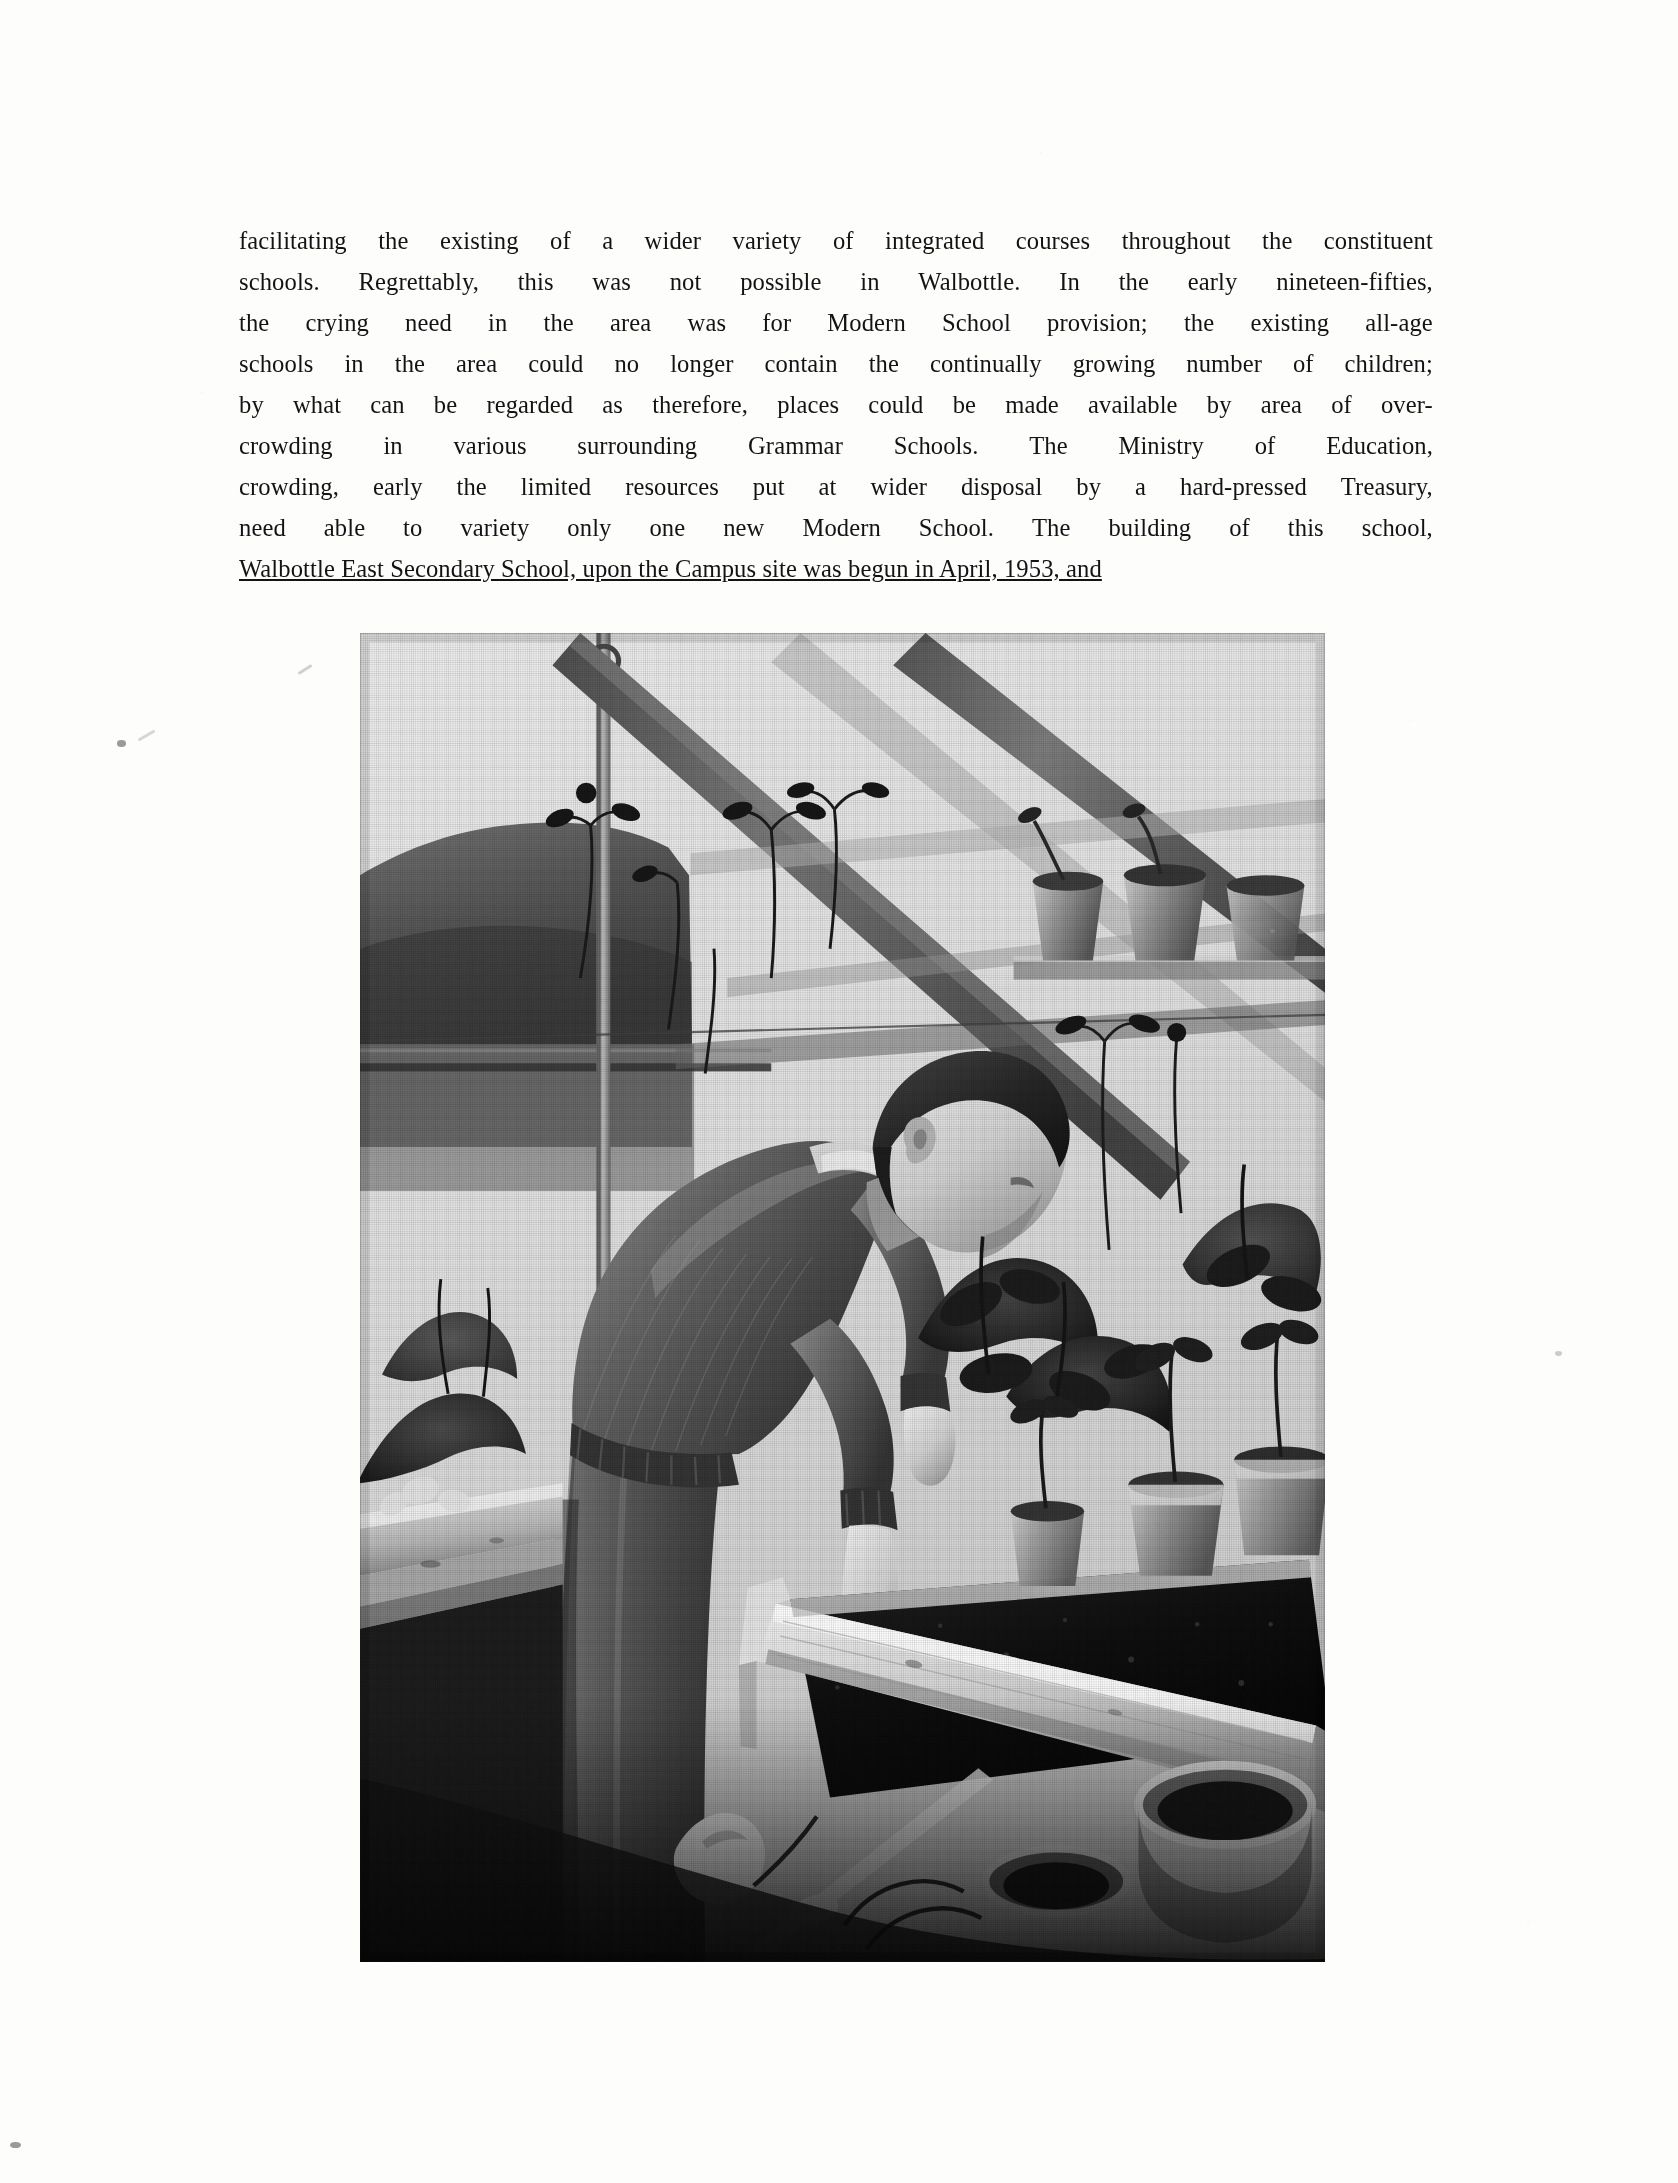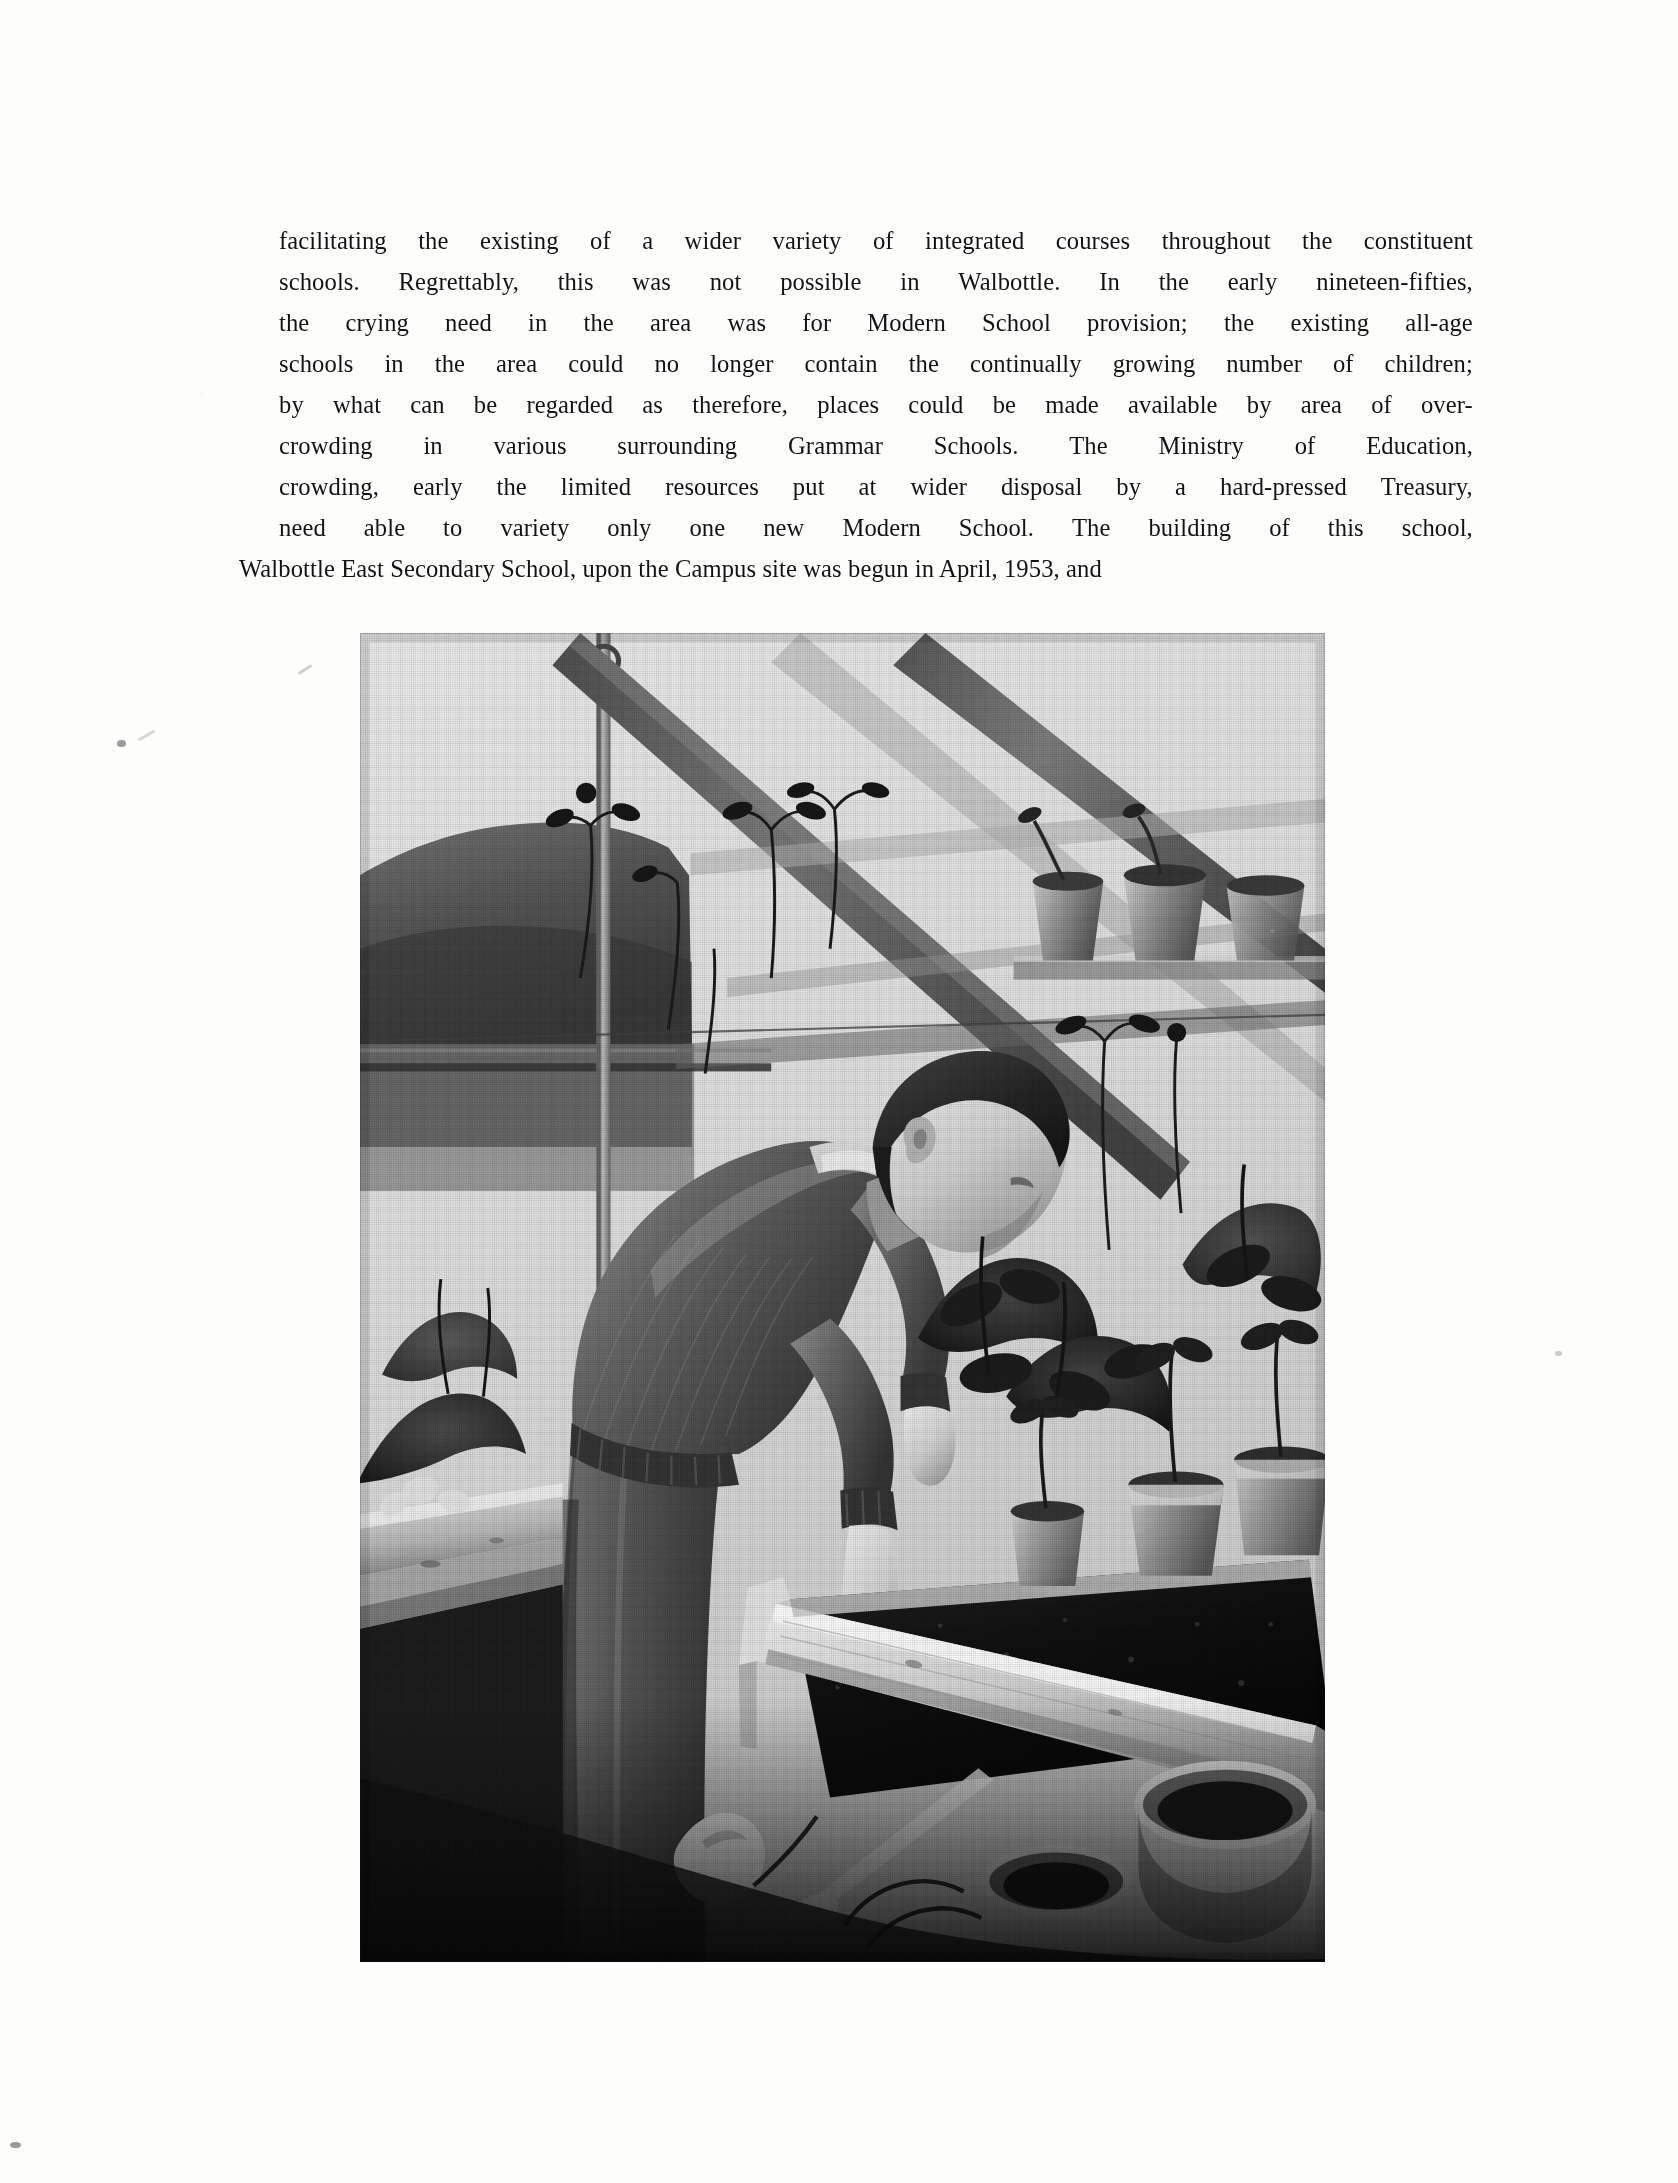--- a/index.html
+++ b/index.html
@@ -45,24 +45,23 @@
     font-size: 24.6px;
     line-height: 41px;
     letter-spacing: 0.1px;
     text-rendering: optimizeLegibility;
   }
   
   .line.just {
     display: flex;
     justify-content: space-between;
     width: 100%;
-    margin-left: 40px;
   }
   .line.just > span { display: inline-block; }
-  .line.last { display: block; }
+  .line.last { display: block; text-decoration: underline; }
 
   
   .photo {
     position: absolute;
     left: 360px;
     top: 633px;
     width: 965px;
     height: 1329px;
     overflow: hidden;
     background: #d9d9d6;

